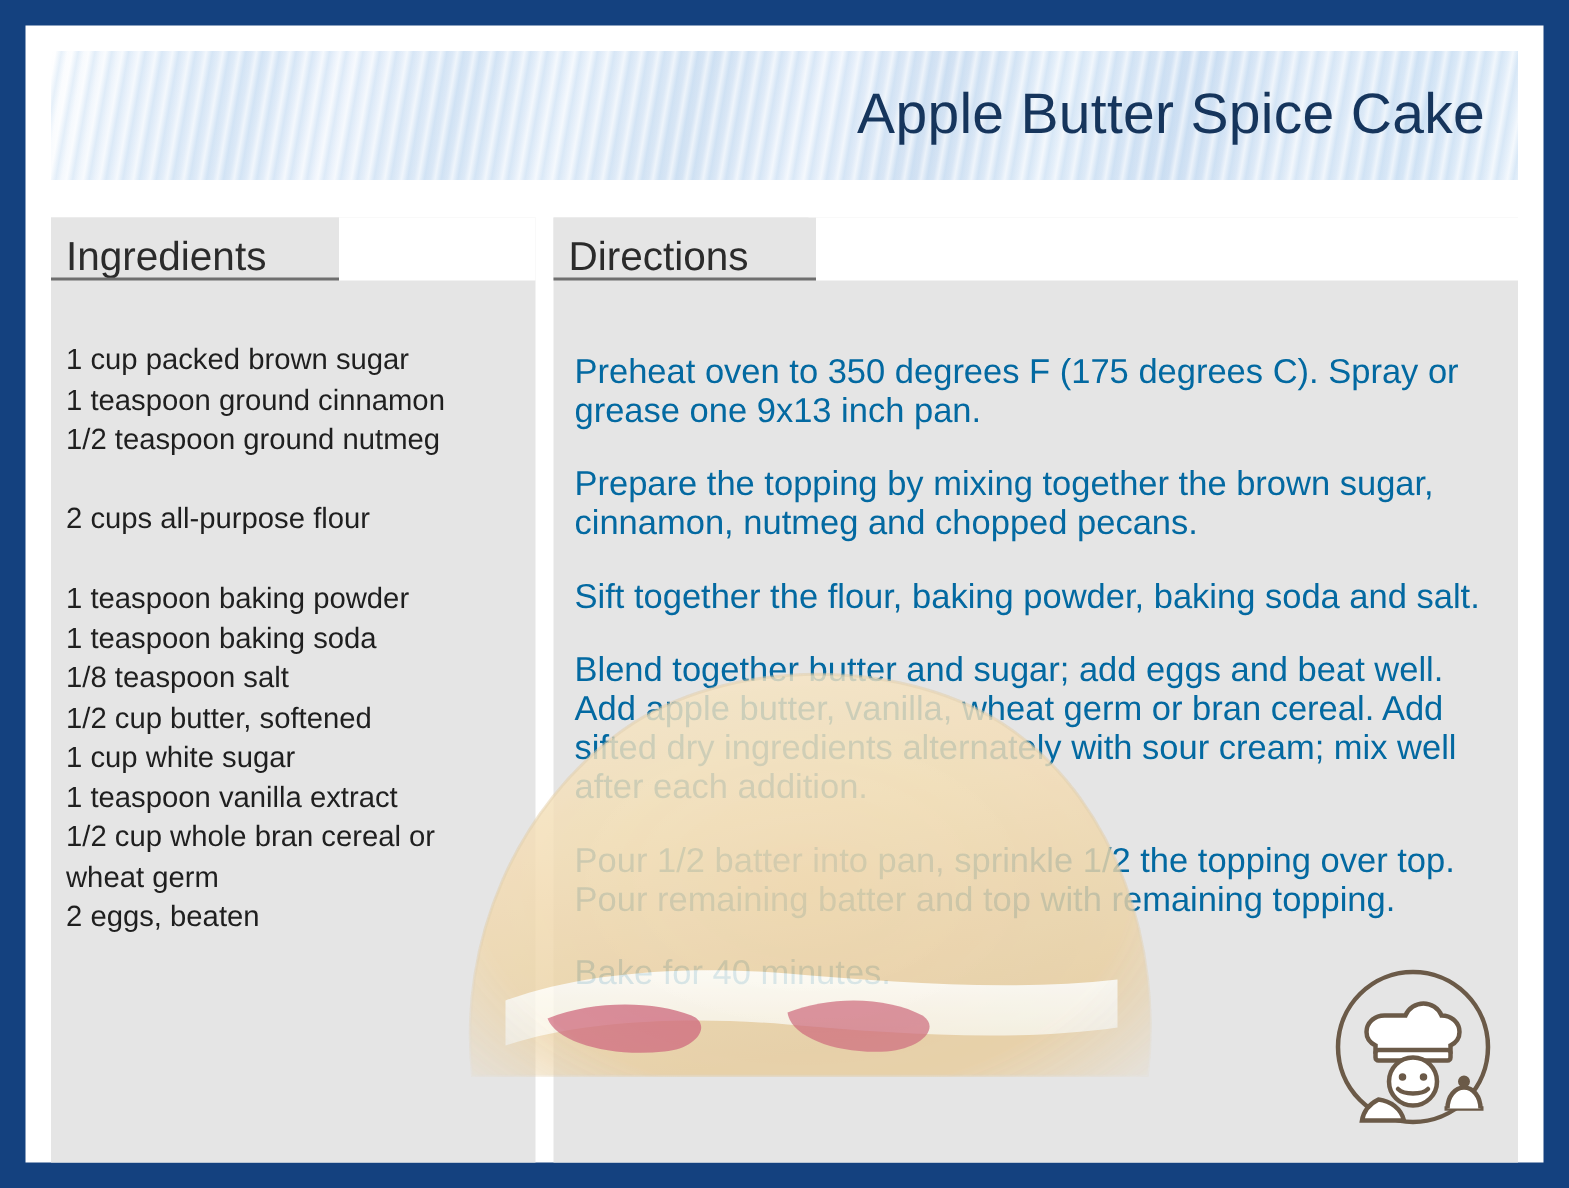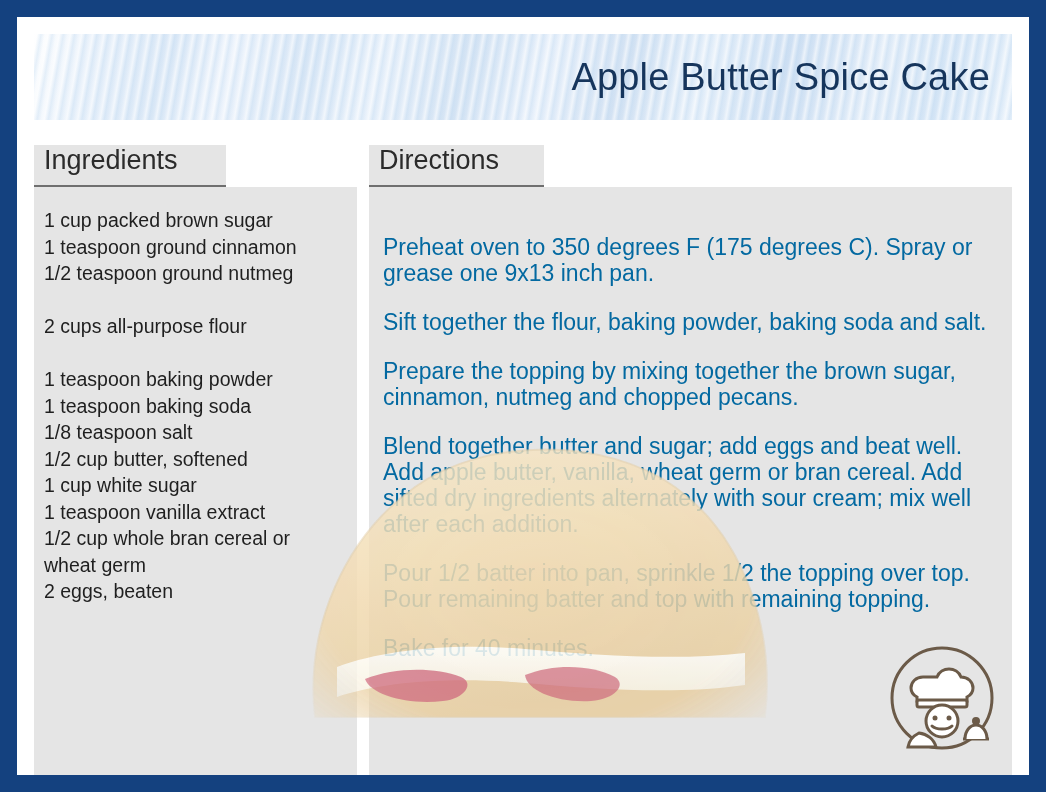--- a/index.html
+++ b/index.html
@@ -89,21 +89,21 @@
     width: 643px;
     height: 645px;
   }
   .col-head {
     position: absolute;
     left: 0;
     top: 0;
     height: 42px;
     background: #e5e5e5;
     display: flex;
-    align-items: flex-start;
+    align-items: flex-end;
     padding-left: 10px;
     box-sizing: border-box;
   }
   .col-ingredients .col-head { width: 192px; }
   .col-directions .col-head { width: 170px; }
   .col-head-text {
     font-size: 27px;
     color: #2b2b2b;
     font-family: "Liberation Sans", sans-serif;
     font-weight: 400;
@@ -126,21 +126,21 @@
   }
   .col-ingredients .col-gap-white { left: 192px; width: 131px; }
   .col-directions .col-gap-white { left: 175px; width: 468px; }
 
   .col-body {
     position: absolute;
     top: 42px;
     left: 0;
     right: 0;
     bottom: 0;
-    padding: 20px 12px 0 10px;
+    padding: 40px 12px 0 10px;
     box-sizing: border-box;
   }
   .col-directions .col-body { padding: 24px 16px 0 14px; }
 
   .ing-line {
     font-size: 19.5px;
     line-height: 26.5px;
     color: #1f1f1f;
     font-family: "Liberation Sans", sans-serif;
     white-space: pre-wrap;
@@ -211,22 +211,22 @@
     </div>
 
     <div class="col col-directions">
       <div class="col-gap-white"></div>
       <div class="col-head">
         <span class="col-head-text">Directions</span>
         <div class="col-head-rule"></div>
       </div>
       <div class="col-body">
         <p class="dir-para">Preheat oven to 350 degrees F (175 degrees C). Spray or grease one 9x13 inch pan.</p>
+        <p class="dir-para">Prepare the topping by mixing together the brown sugar, cinnamon, nutmeg and chopped pecans.</p>
         <p class="dir-para">Sift together the flour, baking powder, baking soda and salt.</p>
-        <p class="dir-para">Prepare the topping by mixing together the brown sugar, cinnamon, nutmeg and chopped pecans.</p>
         <p class="dir-para">Blend together butter and sugar; add eggs and beat well. Add apple butter, vanilla, wheat germ or bran cereal. Add sifted dry ingredients alternately with sour cream; mix well after each addition.</p>
         <p class="dir-para">Pour 1/2 batter into pan, sprinkle 1/2 the topping over top. Pour remaining batter and top with remaining topping.</p>
         <p class="dir-para">Bake for 40 minutes.</p>
       </div>
     </div>
 
     <svg class="cake-photo" viewBox="0 0 520 340" xmlns="http://www.w3.org/2000/svg">
       <defs>
         <linearGradient id="crumb" x1="0" y1="0" x2="0.3" y2="1">
           <stop offset="0%" stop-color="#f6e7c8"></stop>

